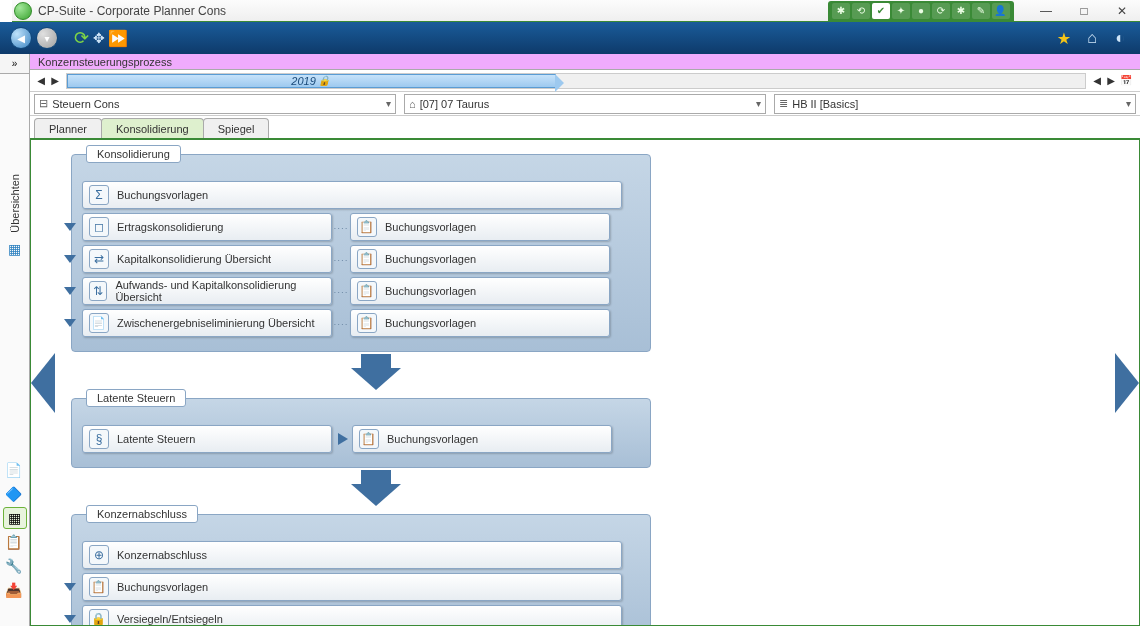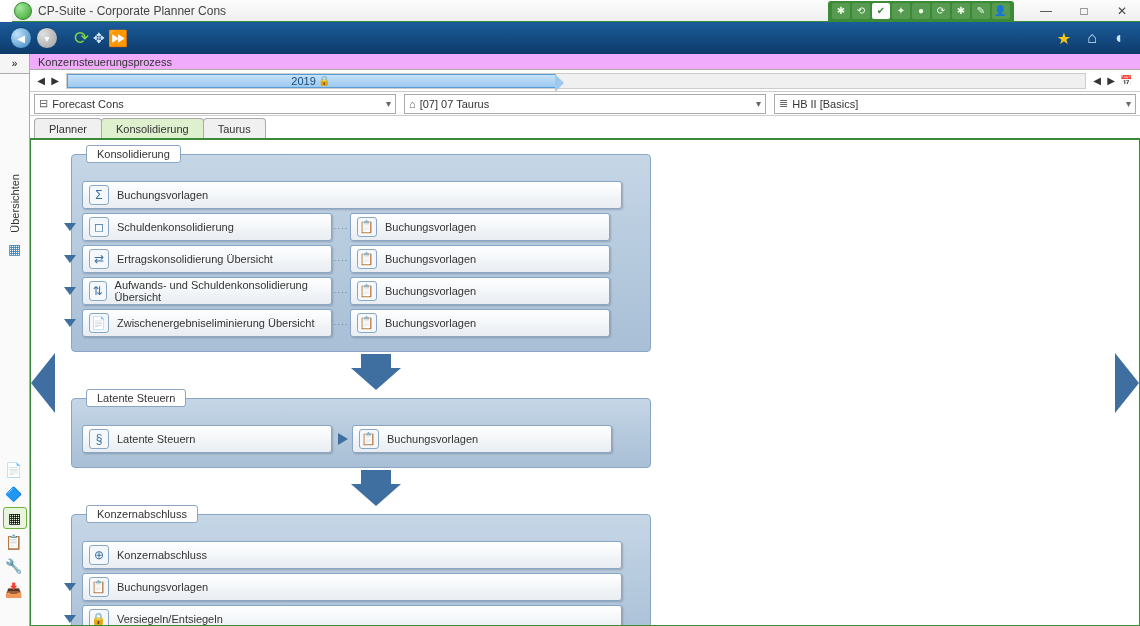--- a/index.html
+++ b/index.html
@@ -376,92 +376,92 @@
 
   <div class="content">
     <div class="bc-bar">
       <span>Konzernsteuerungsprozess</span>
     </div>
 
     <div class="timeline-bar">
       <span class="tl-btn">◀</span>
       <span class="tl-btn">▶</span>
       <div class="tl-track">
-        <div class="tl-seg" style="left:0; width:48%;">
+        <div class="tl-seg" style="left:0; width:48%;font-style:italic;">
           <span>2019</span>&nbsp;
           <span style="font-size:10px">🔒</span>
         </div>
       </div>
       <span class="tl-btn">◀</span>
       <span class="tl-btn">▶</span>
       <span class="tl-btn" style="width:18px">📅</span>
     </div>
 
     <div class="selector-bar">
       <div class="combo">
         <span class="cicon">⊟</span>
-        <span>Forecast Cons</span>
+        <span>Steuern Cons</span>
       </div>
       <div class="combo">
         <span class="cicon">⌂</span>
         <span>[07] 07 Taurus</span>
       </div>
       <div class="combo">
         <span class="cicon">≣</span>
         <span>HB II [Basics]</span>
       </div>
     </div>
 
     <div class="tab-bar">
       <div class="tab">Planner</div>
       <div class="tab active">Konsolidierung</div>
-      <div class="tab">Taurus</div>
+      <div class="tab">Spiegel</div>
     </div>
 
     <div class="diagram-area">
       <div class="side-arrow left"></div>
       <div class="side-arrow right"></div>
 
       <div class="group">
         <div class="group-title">Konsolidierung</div>
         <div class="row">
           <div class="card wide">
             <span class="cicon">Σ</span>
             <span>Buchungsvorlagen</span>
           </div>
         </div>
         <div class="row" style="position:relative">
           <span class="down-connector"></span>
           <div class="card">
             <span class="cicon">◻</span>
-            <span>Schuldenkonsolidierung</span>
+            <span>Ertragskonsolidierung</span>
           </div>
           <span class="dots">∙∙∙∙</span>
           <div class="card" style="flex:0 0 260px">
             <span class="cicon">📋</span>
             <span>Buchungsvorlagen</span>
           </div>
         </div>
         <div class="row" style="position:relative">
           <span class="down-connector"></span>
           <div class="card">
             <span class="cicon">⇄</span>
-            <span>Ertragskonsolidierung Übersicht</span>
+            <span>Kapitalkonsolidierung Übersicht</span>
           </div>
           <span class="dots">∙∙∙∙</span>
           <div class="card" style="flex:0 0 260px">
             <span class="cicon">📋</span>
             <span>Buchungsvorlagen</span>
           </div>
         </div>
         <div class="row" style="position:relative">
           <span class="down-connector"></span>
           <div class="card">
             <span class="cicon">⇅</span>
-            <span>Aufwands- und Schuldenkonsolidierung Übersicht</span>
+            <span>Aufwands- und Kapitalkonsolidierung Übersicht</span>
           </div>
           <span class="dots">∙∙∙∙</span>
           <div class="card" style="flex:0 0 260px">
             <span class="cicon">📋</span>
             <span>Buchungsvorlagen</span>
           </div>
         </div>
         <div class="row" style="position:relative">
           <span class="down-connector"></span>
           <div class="card">

